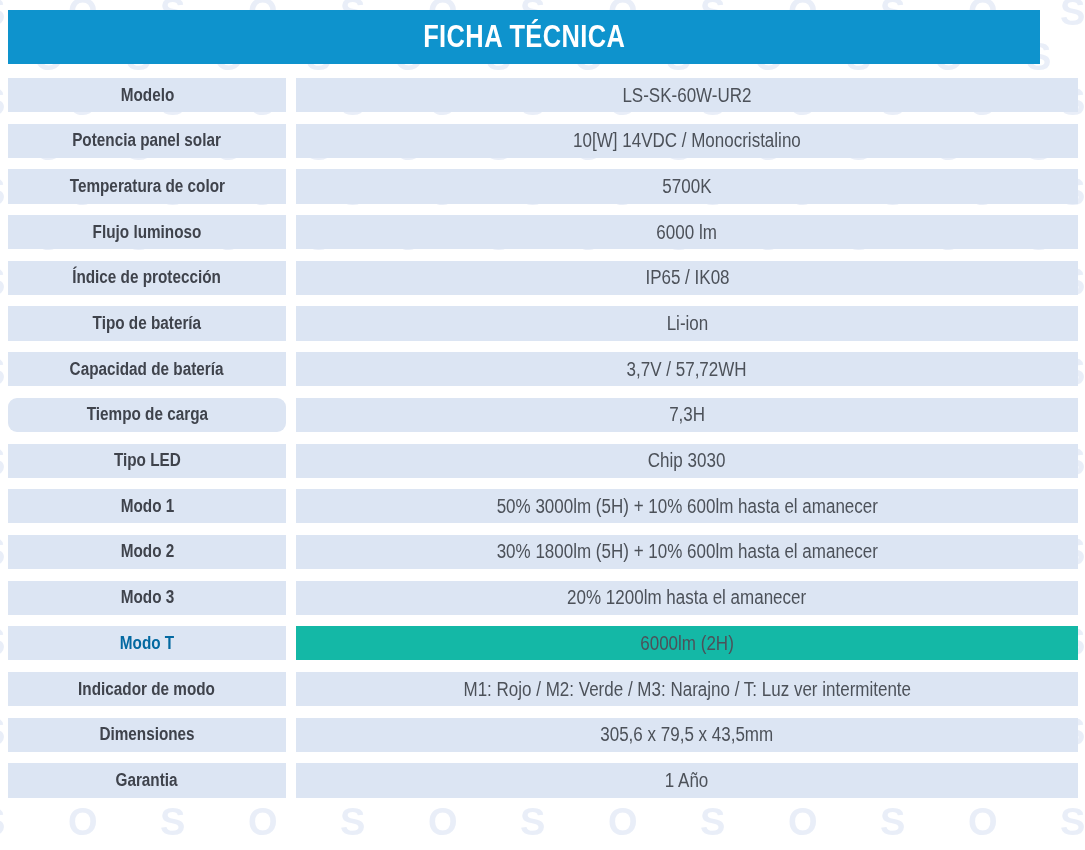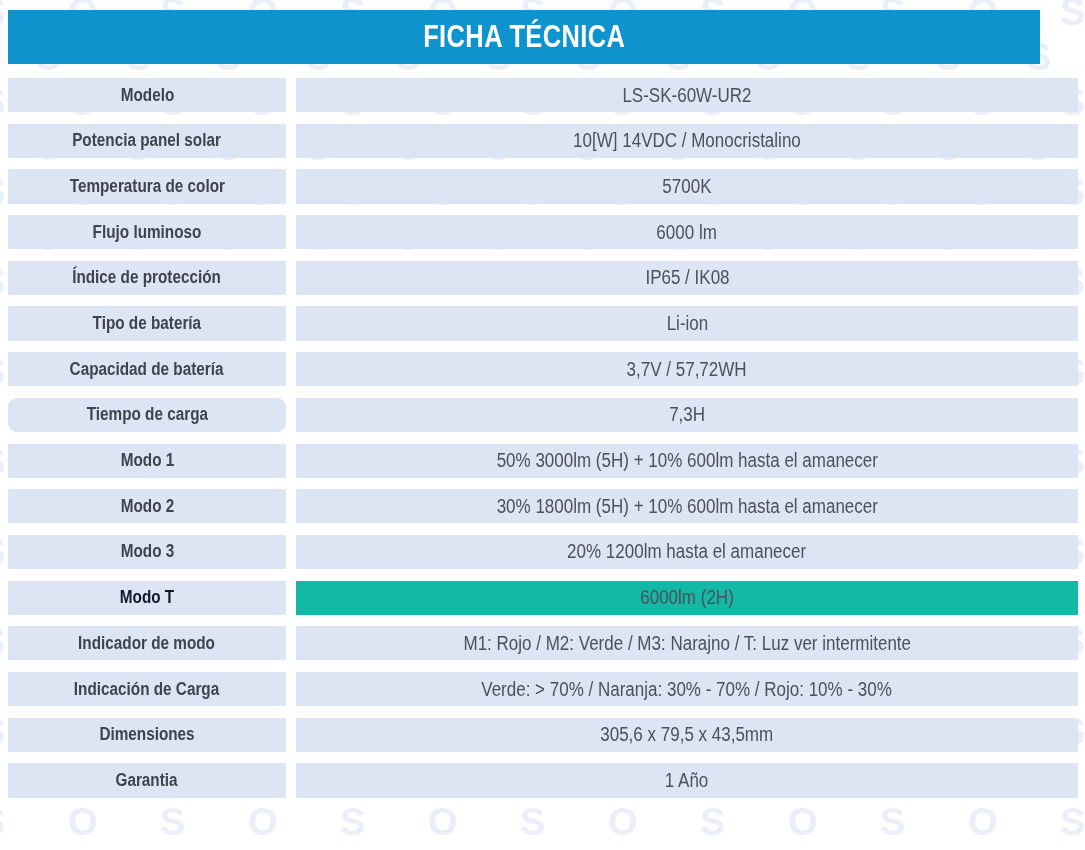--- a/index.html
+++ b/index.html
@@ -178,20 +178,28 @@
       <div class="spec-row">
         <div class="cell cell-label" style="background: rgb(220, 229, 243); color: rgb(63, 67, 76); border-radius: 9px;">
           <span>Tiempo de carga</span>
         </div>
         <div class="cell cell-value" style="background: rgb(220, 229, 243); color: rgb(76, 81, 89);">
           <span>7,3H</span>
         </div>
       </div>
       <div class="spec-row">
         <div class="cell cell-label" style="background: rgb(220, 229, 243); color: rgb(63, 67, 76);">
+          <span>Tipo LED</span>
+        </div>
+        <div class="cell cell-value" style="background: rgb(220, 229, 243); color: rgb(76, 81, 89);">
+          <span>Chip 3030</span>
+        </div>
+      </div>
+      <div class="spec-row">
+        <div class="cell cell-label" style="background: rgb(220, 229, 243); color: rgb(63, 67, 76);">
           <span>Modo 1</span>
         </div>
         <div class="cell cell-value" style="background: rgb(220, 229, 243); color: rgb(76, 81, 89);">
           <span>50%  3000lm (5H) + 10% 600lm hasta el amanecer</span>
         </div>
       </div>
       <div class="spec-row">
         <div class="cell cell-label" style="background: rgb(220, 229, 243); color: rgb(63, 67, 76);">
           <span>Modo 2</span>
         </div>
@@ -201,45 +209,37 @@
       </div>
       <div class="spec-row">
         <div class="cell cell-label" style="background: rgb(220, 229, 243); color: rgb(63, 67, 76);">
           <span>Modo 3</span>
         </div>
         <div class="cell cell-value" style="background: rgb(220, 229, 243); color: rgb(76, 81, 89);">
           <span>20%  1200lm hasta el amanecer</span>
         </div>
       </div>
       <div class="spec-row">
-        <div class="cell cell-label" style="background: rgb(220, 229, 243); color: #0f172a;">
+        <div class="cell cell-label" style="background: rgb(220, 229, 243); color: #0369a1;">
           <span>Modo T</span>
         </div>
         <div class="cell cell-value" style="background: #14b8a6; color: rgb(76, 81, 89);">
           <span>6000lm (2H)</span>
         </div>
       </div>
       <div class="spec-row">
         <div class="cell cell-label" style="background: rgb(220, 229, 243); color: rgb(63, 67, 76);">
           <span>Indicador de modo</span>
         </div>
         <div class="cell cell-value" style="background: rgb(220, 229, 243); color: rgb(76, 81, 89);">
           <span>M1: Rojo / M2: Verde / M3: Narajno / T: Luz ver intermitente</span>
         </div>
       </div>
       <div class="spec-row">
         <div class="cell cell-label" style="background: rgb(220, 229, 243); color: rgb(63, 67, 76);">
-          <span>Indicación de Carga</span>
-        </div>
-        <div class="cell cell-value" style="background: rgb(220, 229, 243); color: rgb(76, 81, 89);">
-          <span>Verde: &gt; 70% / Naranja: 30% - 70% / Rojo: 10% - 30%</span>
-        </div>
-      </div>
-      <div class="spec-row">
-        <div class="cell cell-label" style="background: rgb(220, 229, 243); color: rgb(63, 67, 76);">
           <span>Dimensiones</span>
         </div>
         <div class="cell cell-value" style="background: rgb(220, 229, 243); color: rgb(76, 81, 89);">
           <span>305,6 x 79,5 x 43,5mm</span>
         </div>
       </div>
       <div class="spec-row">
         <div class="cell cell-label" style="background: rgb(220, 229, 243); color: rgb(63, 67, 76);">
           <span>Garantia</span>
         </div>

